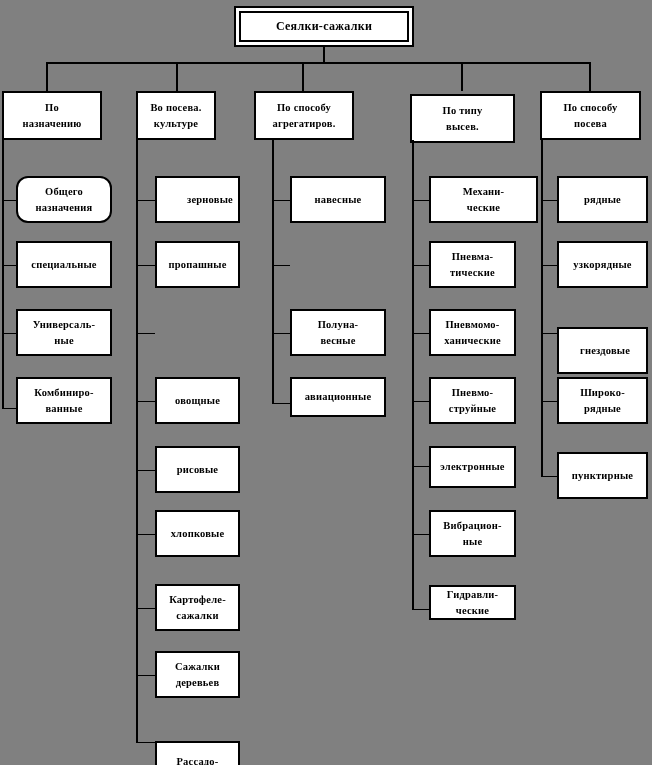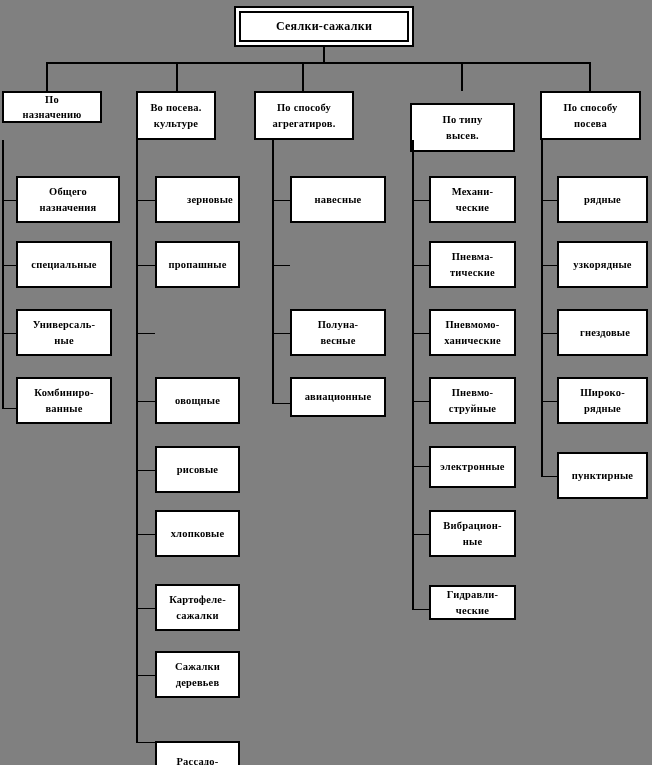--- a/index.html
+++ b/index.html
@@ -89,48 +89,48 @@
   <div class="line-v" style="left:323px; top:47px; height:16px;"></div>
 
   <div class="line-h" style="left:46px; top:62px; width:545px;"></div>
 
   <div class="line-v" style="left:46px; top:62px; height:29px;"></div>
   <div class="line-v" style="left:176px; top:62px; height:29px;"></div>
   <div class="line-v" style="left:302px; top:62px; height:29px;"></div>
   <div class="line-v" style="left:461px; top:62px; height:29px;"></div>
   <div class="line-v" style="left:589px; top:62px; height:29px;"></div>
 
-  <div class="box hdr" style="left:2px; top:91px; width:100px; height:32px;">
+  <div class="box hdr" style="left:2px; top:91px; width:100px; height:49px;">
     <span class="ln">По</span>
     <span class="ln">назначению</span>
   </div>
   <div class="box hdr" style="left:136px; top:91px; width:80px; height:49px;">
     <span class="ln">Во посева.</span>
     <span class="ln">культуре</span>
   </div>
   <div class="box hdr" style="left:254px; top:91px; width:100px; height:49px;">
     <span class="ln">По способу</span>
     <span class="ln">агрегатиров.</span>
   </div>
-  <div class="box hdr" style="left:410px; top:103px; width:105px; height:49px;">
+  <div class="box hdr" style="left:410px; top:94px; width:105px; height:49px;">
     <span class="ln">По типу</span>
     <span class="ln">высев.</span>
   </div>
   <div class="box hdr" style="left:540px; top:91px; width:101px; height:49px;">
     <span class="ln">По способу</span>
     <span class="ln">посева</span>
   </div>
 
   <div class="line-v" style="left:2px; top:140px; height:269px;"></div>
   <div class="stub" style="left:2px; top:200px; width:14px;"></div>
   <div class="stub" style="left:2px; top:265px; width:14px;"></div>
   <div class="stub" style="left:2px; top:333px; width:14px;"></div>
   <div class="stub" style="left:2px; top:408px; width:14px;"></div>
 
-  <div class="box" style="left:16px; top:176px; width:104px; height:47px;">
+  <div class="box" style="left:16px; top:176px; width:96px; height:47px;border-radius:12px;">
     <span class="ln">Общего</span>
     <span class="ln">назначения</span>
   </div>
   <div class="box" style="left:16px; top:241px; width:96px; height:47px;">
     <span class="ln">специальные</span>
   </div>
   <div class="box" style="left:16px; top:309px; width:96px; height:47px;">
     <span class="ln">Универсаль-</span>
     <span class="ln">ные</span>
   </div>
@@ -197,21 +197,21 @@
 
   <div class="line-v" style="left:412px; top:140px; height:470px;"></div>
   <div class="stub" style="left:412px; top:200px; width:17px;"></div>
   <div class="stub" style="left:412px; top:265px; width:17px;"></div>
   <div class="stub" style="left:412px; top:333px; width:17px;"></div>
   <div class="stub" style="left:412px; top:401px; width:17px;"></div>
   <div class="stub" style="left:412px; top:466px; width:17px;"></div>
   <div class="stub" style="left:412px; top:534px; width:17px;"></div>
   <div class="stub" style="left:412px; top:609px; width:17px;"></div>
 
-  <div class="box" style="left:429px; top:176px; width:87px; height:47px;">
+  <div class="box" style="left:429px; top:176px; width:109px; height:47px;">
     <span class="ln">Механи-</span>
     <span class="ln">ческие</span>
   </div>
   <div class="box" style="left:429px; top:241px; width:87px; height:47px;">
     <span class="ln">Пневма-</span>
     <span class="ln">тические</span>
   </div>
   <div class="box" style="left:429px; top:309px; width:87px; height:47px;">
     <span class="ln">Пневмомо-</span>
     <span class="ln">ханические</span>
@@ -238,21 +238,21 @@
   <div class="stub" style="left:541px; top:333px; width:16px;"></div>
   <div class="stub" style="left:541px; top:401px; width:16px;"></div>
   <div class="stub" style="left:541px; top:476px; width:16px;"></div>
 
   <div class="box" style="left:557px; top:176px; width:91px; height:47px;">
     <span class="ln">рядные</span>
   </div>
   <div class="box" style="left:557px; top:241px; width:91px; height:47px;">
     <span class="ln">узкорядные</span>
   </div>
-  <div class="box" style="left:557px; top:309px; width:91px; height:47px;padding-left:8px;">
+  <div class="box" style="left:557px; top:327px; width:91px; height:47px;padding-left:8px;">
     <span class="ln">гнездовые</span>
   </div>
   <div class="box" style="left:557px; top:377px; width:91px; height:47px;">
     <span class="ln">Широко-</span>
     <span class="ln">рядные</span>
   </div>
   <div class="box" style="left:557px; top:452px; width:91px; height:47px;">
     <span class="ln">пунктирные</span>
   </div>
 

